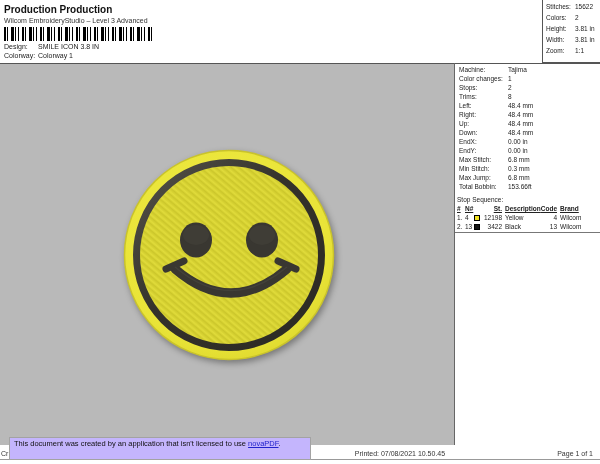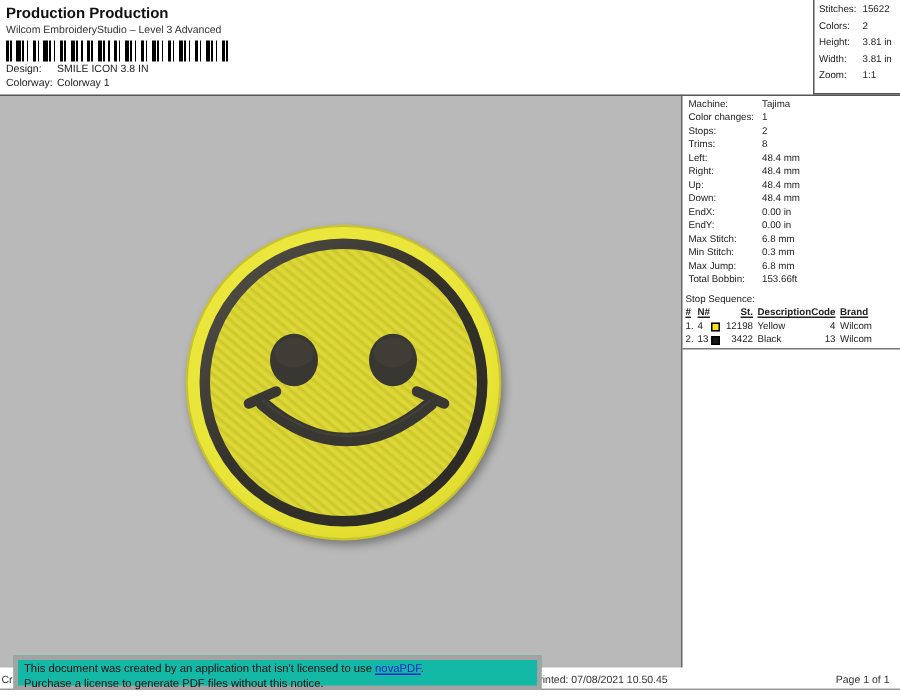--- a/index.html
+++ b/index.html
@@ -45,22 +45,22 @@
   .c-brand { position:absolute; left:103px; }
   .seq-bottomline { position:absolute; left:455px; top:232px; width:145px; height:1px; background:#777; }
   
   .design-area { position:absolute; left:0; top:64px; width:454px; height:381px; }
   .design-area svg { display:block; }
   .patch-shadow { filter:drop-shadow(2px 3px 3px rgba(0,0,0,0.35)); }
   
   .corner-text { position:absolute; left:1px; top:450px; font-size:7px; color:#333; }
   .printed { position:absolute; left:300px; top:450px; width:200px; text-align:center; font-size:7px; color:#333; }
   .pagenum { position:absolute; right:7px; top:450px; font-size:7px; color:#333; }
-  .notice-box { position:absolute; left:9px; top:437px; width:352px; height:23px;
-    background:#14b8a6; border:3px solid #a3a3a3; padding:1px 4px; font-size:7.5px;
+  .notice-box { position:absolute; left:9px; top:437px; width:302px; height:23px;
+    background:#c4b5fd; border:1px solid #a3a3a3; padding:1px 4px; font-size:7.5px;
     line-height:10px; color:#111; white-space:nowrap; }
   .notice-link { color:#2222cc; text-decoration:underline; cursor:pointer; }
 </style>
 </head>
 <body>
 
 <div class="page">
 
   <div class="hdr-title">Production Production</div>
   <div class="hdr-sub">Wilcom EmbroideryStudio – Level 3 Advanced</div>
@@ -175,16 +175,15 @@
   </div>
   <div class="seq-bottomline"></div>
 
   <div class="hline-foot"></div>
   <div class="corner-text">Cr</div>
   <div class="printed">Printed: 07/08/2021 10.50.45</div>
   <div class="pagenum">Page 1 of 1</div>
 
   <div class="notice-box">
     <div><span>This document was created by an application that isn't licensed to use </span><a class="notice-link">novaPDF</a><span>.</span></div>
-    <div>Purchase a license to generate PDF files without this notice.</div>
   </div>
 
 </div>
 
 </body></html>

